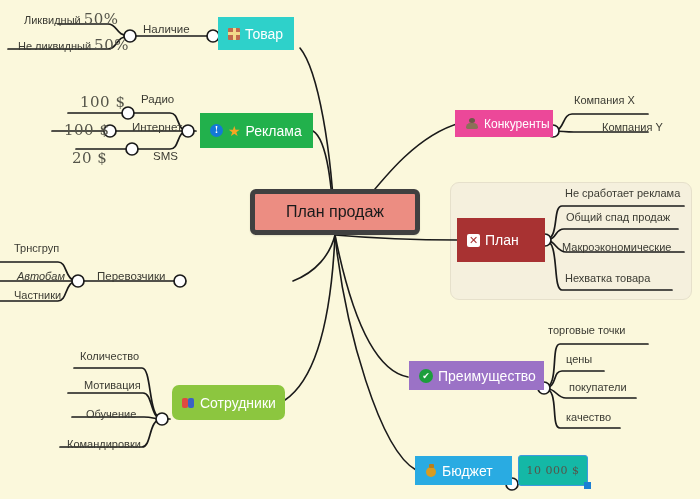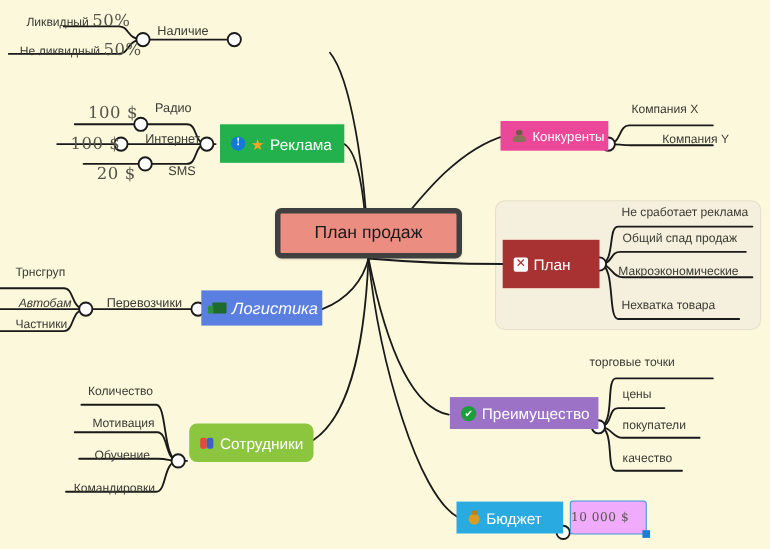--- a/index.html
+++ b/index.html
@@ -66,23 +66,23 @@
     position:absolute;
     border:1px solid #e6e0cb;
     border-radius:9px;
     background:#f5f0dd;
   }
 
   
   .sel-box{
     position:absolute;
     border:1.5px solid #3d9ae0;
-    background:#f0abfc;
+    background:#14b8a6;
     border-radius:3px;
-    display:flex;align-items:center;justify-content:flex-start;
+    display:flex;align-items:center;justify-content:center;
   }
   .sel-handle{
     position:absolute;
     width:7px;height:7px;
     background:#1b7fd4;
     right:-4px;bottom:-4px;
   }
 
   
   .ico{display:inline-block;flex:0 0 auto;line-height:1;}
@@ -209,83 +209,83 @@
     <g fill="none" stroke="#1a1a1a" stroke-width="1.7" stroke-linecap="round">
       <path d="M512,484 L520,484"></path>
     </g>
     <circle cx="512" cy="484" r="6" fill="#ffffff" stroke="#1a1a1a" stroke-width="1.7"></circle>
   </svg>
 
   <div class="node central" style="left:250px;top:189px;width:170px;height:46px;">
     <span class="lbl">План продаж</span>
   </div>
 
+  <div class="node tovar" style="left:218px;top:17px;width:76px;height:33px;">
+    <span class="ico ico-gift"></span>
+    <span class="lbl">Товар</span>
+  </div>
   <div class="leaf mid" style="left:143px;top:24px;">Наличие</div>
   <div class="leaf" style="left:24px;top:12px;">
     <span>Ликвидный</span>
     <span class="script">50%</span>
   </div>
   <div class="leaf" style="left:18px;top:38px;">
     <span>Не ликвидный</span>
     <span class="script">50%</span>
   </div>
 
   <div class="node reklama" style="left:200px;top:113px;width:113px;height:35px;">
     <span class="ico ico-info">!</span>
     <span class="ico ico-star">★</span>
     <span class="lbl">Реклама</span>
   </div>
   <div class="leaf mid" style="left:141px;top:94px;">Радио</div>
   <div class="leaf script" style="left:80px;top:95px;">100 $</div>
   <div class="leaf mid" style="left:132px;top:122px;">Интернет</div>
   <div class="leaf script" style="left:64px;top:123px;">100 $</div>
   <div class="leaf mid" style="left:153px;top:151px;">SMS</div>
-  <div class="leaf script" style="left:88px;top:151px;text-align:center;">20 $</div>
+  <div class="leaf script" style="left:72px;top:151px;text-align:center;">20 $</div>
 
   <div class="node konkurenty" style="left:455px;top:110px;width:98px;height:27px;">
     <span class="ico ico-head"></span>
     <span class="lbl">Конкуренты</span>
   </div>
   <div class="leaf" style="left:574px;top:95px;">Компания X</div>
   <div class="leaf" style="left:574px;top:122px;padding-left:28px;">Компания Y</div>
 
   <div class="node riski" style="left:457px;top:218px;width:88px;height:44px;">
     <span class="ico ico-x">✕</span>
     <span class="lbl">План</span>
   </div>
   <div class="leaf" style="left:565px;top:188px;">Не сработает реклама</div>
   <div class="leaf" style="left:566px;top:212px;">Общий спад продаж</div>
   <div class="leaf" style="left:562px;top:242px;">Макроэкономические</div>
   <div class="leaf" style="left:565px;top:273px;">Нехватка товара</div>
 
-  <div class="node logistika" style="left:183px;top:264px;width:110px;height:32px;">
-    <span class="ico ico-truck"></span>
-    <span class="lbl">Логистика</span>
-  </div>
   <div class="leaf mid" style="left:97px;top:271px;">Перевозчики</div>
   <div class="leaf" style="left:14px;top:243px;">Трнсгруп</div>
   <div class="leaf" style="left:17px;top:271px;font-style:italic;">Автобам</div>
   <div class="leaf" style="left:14px;top:290px;">Частники</div>
 
   <div class="node sotrudniki" style="left:172px;top:385px;width:113px;height:35px;">
     <span class="ico ico-people"></span>
     <span class="lbl">Сотрудники</span>
   </div>
   <div class="leaf" style="left:80px;top:351px;">Количество</div>
   <div class="leaf" style="left:84px;top:380px;">Мотивация</div>
   <div class="leaf" style="left:86px;top:409px;">Обучение</div>
   <div class="leaf" style="left:67px;top:439px;">Командировки</div>
 
   <div class="node preimushestvo" style="left:409px;top:361px;width:135px;height:29px;">
     <span class="ico ico-check">✔</span>
     <span class="lbl">Преимущество</span>
   </div>
-  <div class="leaf" style="left:536px;top:325px;">торговые точки</div>
+  <div class="leaf" style="left:548px;top:325px;">торговые точки</div>
   <div class="leaf" style="left:566px;top:354px;">цены</div>
-  <div class="leaf" style="left:566px;top:382px;">покупатели</div>
+  <div class="leaf" style="left:549px;top:382px;padding-left:20px;">покупатели</div>
   <div class="leaf" style="left:566px;top:412px;">качество</div>
 
   <div class="node budget" style="left:415px;top:456px;width:97px;height:29px;">
     <span class="ico ico-money"></span>
     <span class="lbl">Бюджет</span>
   </div>
   <div class="sel-box" style="left:518px;top:455px;width:68px;height:29px;">
     <span class="script" style="position:static;font-size:11px;">10 000 $</span>
     <span class="sel-handle"></span>
   </div>

